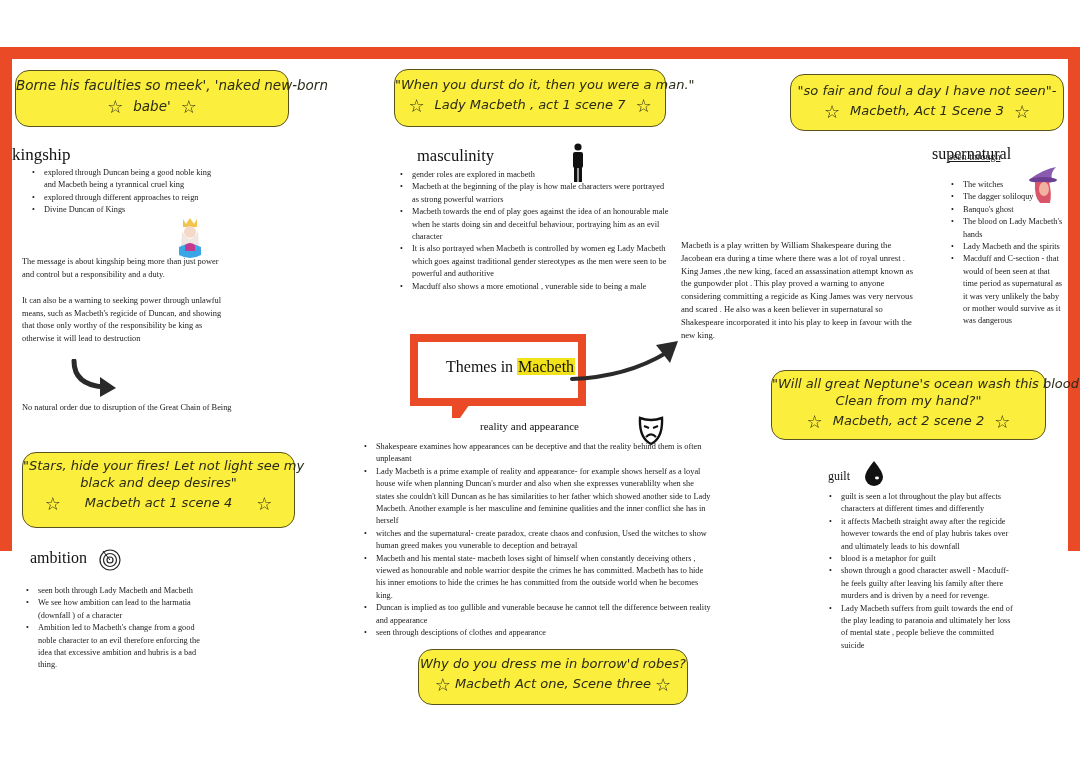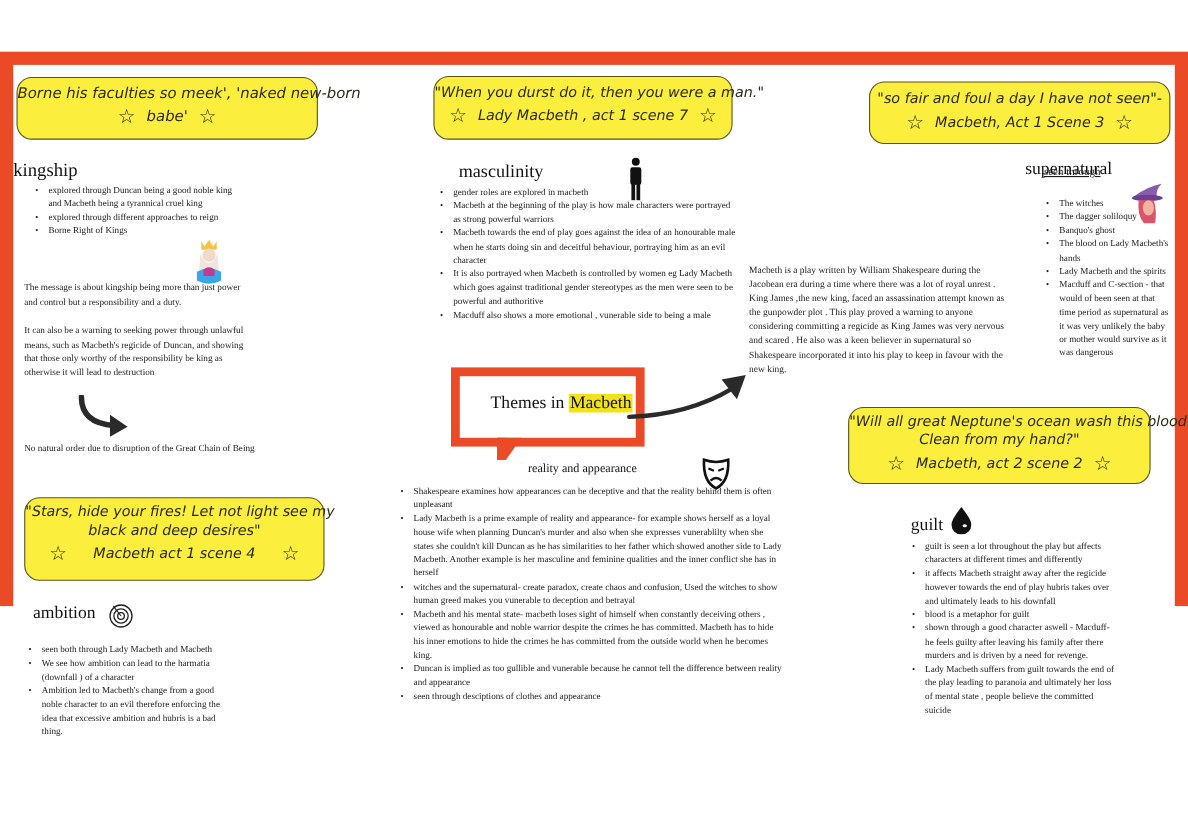--- a/index.html
+++ b/index.html
@@ -41,21 +41,21 @@
 
   <div class="quote" style="left:778px;top:15px;width:274px;height:57px;font-size:13px;padding-top:8px;">
     <span class="line">"so fair and foul a day I have not seen"-</span>
     <span class="line"><span class="star">☆</span><span>Macbeth, Act 1 Scene 3</span><span class="star">☆</span></span>
   </div>
 
   <div class="h" style="left:0px;top:86px;font-size:17px;">kingship</div>
   <ul class="b abs" style="left:18px;top:108px;width:185px;">
     <li>explored through Duncan being a good noble king and Macbeth being a tyrannical cruel king</li>
     <li>explored through different approaches to reign</li>
-    <li>Borne Right of Kings</li>
+    <li>Divine Duncan of Kings</li>
   </ul>
   <div class="abs" style="left:165px;top:158px;width:26px;height:42px;">
     <svg width="26" height="42" viewBox="0 0 26 42">
       <path d="M6 2 L9 7 L13 1 L17 7 L20 2 L20 10 L6 10 Z" fill="#f3c44a"></path>
       <circle cx="13" cy="15" r="6" fill="#f4d8c8"></circle>
       <path d="M5 14 Q13 30 21 14 L22 30 L4 30 Z" fill="#f0e6e0"></path>
       <path d="M2 30 Q13 24 24 30 L24 38 Q13 44 2 38 Z" fill="#3aa6e6"></path>
       <path d="M8 28 Q13 24 18 28 L18 34 L8 34 Z" fill="#c3398f"></path>
     </svg>
   </div>
@@ -156,30 +156,34 @@
           <circle cx="12" cy="13" r="3" fill="none" stroke="#222" stroke-width="1.2"></circle>
           <path d="M12 13 L5 4" stroke="#222" stroke-width="1"></path>
         </svg>
   </div>
   <ul class="b abs" style="left:12px;top:526px;width:190px;">
     <li>seen both through Lady Macbeth and Macbeth</li>
     <li>We see how ambition can lead to the harmatia (downfall ) of a character</li>
     <li>Ambition led to Macbeth's change from a good noble character to an evil  therefore enforcing the idea that excessive ambition and hubris is a bad thing.</li>
   </ul>
 
-  <div class="h" style="left:816px;top:410px;font-size:16px;font-family:Liberation Serif, serif;">guilt</div>
+  <div class="h" style="left:816px;top:410px;font-size:12px;font-family:Liberation Serif, serif;">guilt</div>
   <div class="abs" style="left:851px;top:401px;width:22px;height:26px;">
     <svg width="22" height="26" viewBox="0 0 22 26">
           <path d="M11 1 Q20 12 20 17 A9 9 0 0 1 2 17 Q2 12 11 1 Z" fill="#111"></path>
           <ellipse cx="14" cy="18" rx="2" ry="1.4" fill="#fff"></ellipse>
         </svg>
   </div>
   <ul class="b abs" style="left:815px;top:432px;width:190px;">
     <li>guilt is seen a lot throughout the play but affects characters at different times and differently</li>
     <li>it affects Macbeth straight away after the regicide however towards the end of play hubris takes over and ultimately leads to his downfall</li>
     <li>blood is a metaphor for guilt</li>
     <li>shown through a good character aswell - Macduff- he feels guilty after leaving his family after there murders and is driven by a need for revenge.</li>
     <li>Lady Macbeth suffers from guilt towards the end of the play leading to paranoia and ultimately her loss of mental state , people believe the committed suicide</li>
   </ul>
 
+  <div class="quote" style="left:406px;top:590px;width:270px;height:56px;font-size:13px;padding-top:6px;">
+    <span class="line">Why do you dress me in borrow'd robes?</span>
+    <span class="line"><span class="star" style="margin:0 4px;">☆</span><span>Macbeth Act one, Scene three</span><span class="star" style="margin:0 4px;">☆</span></span>
+  </div>
 
  </div>
 </div>
 
 </body></html>

